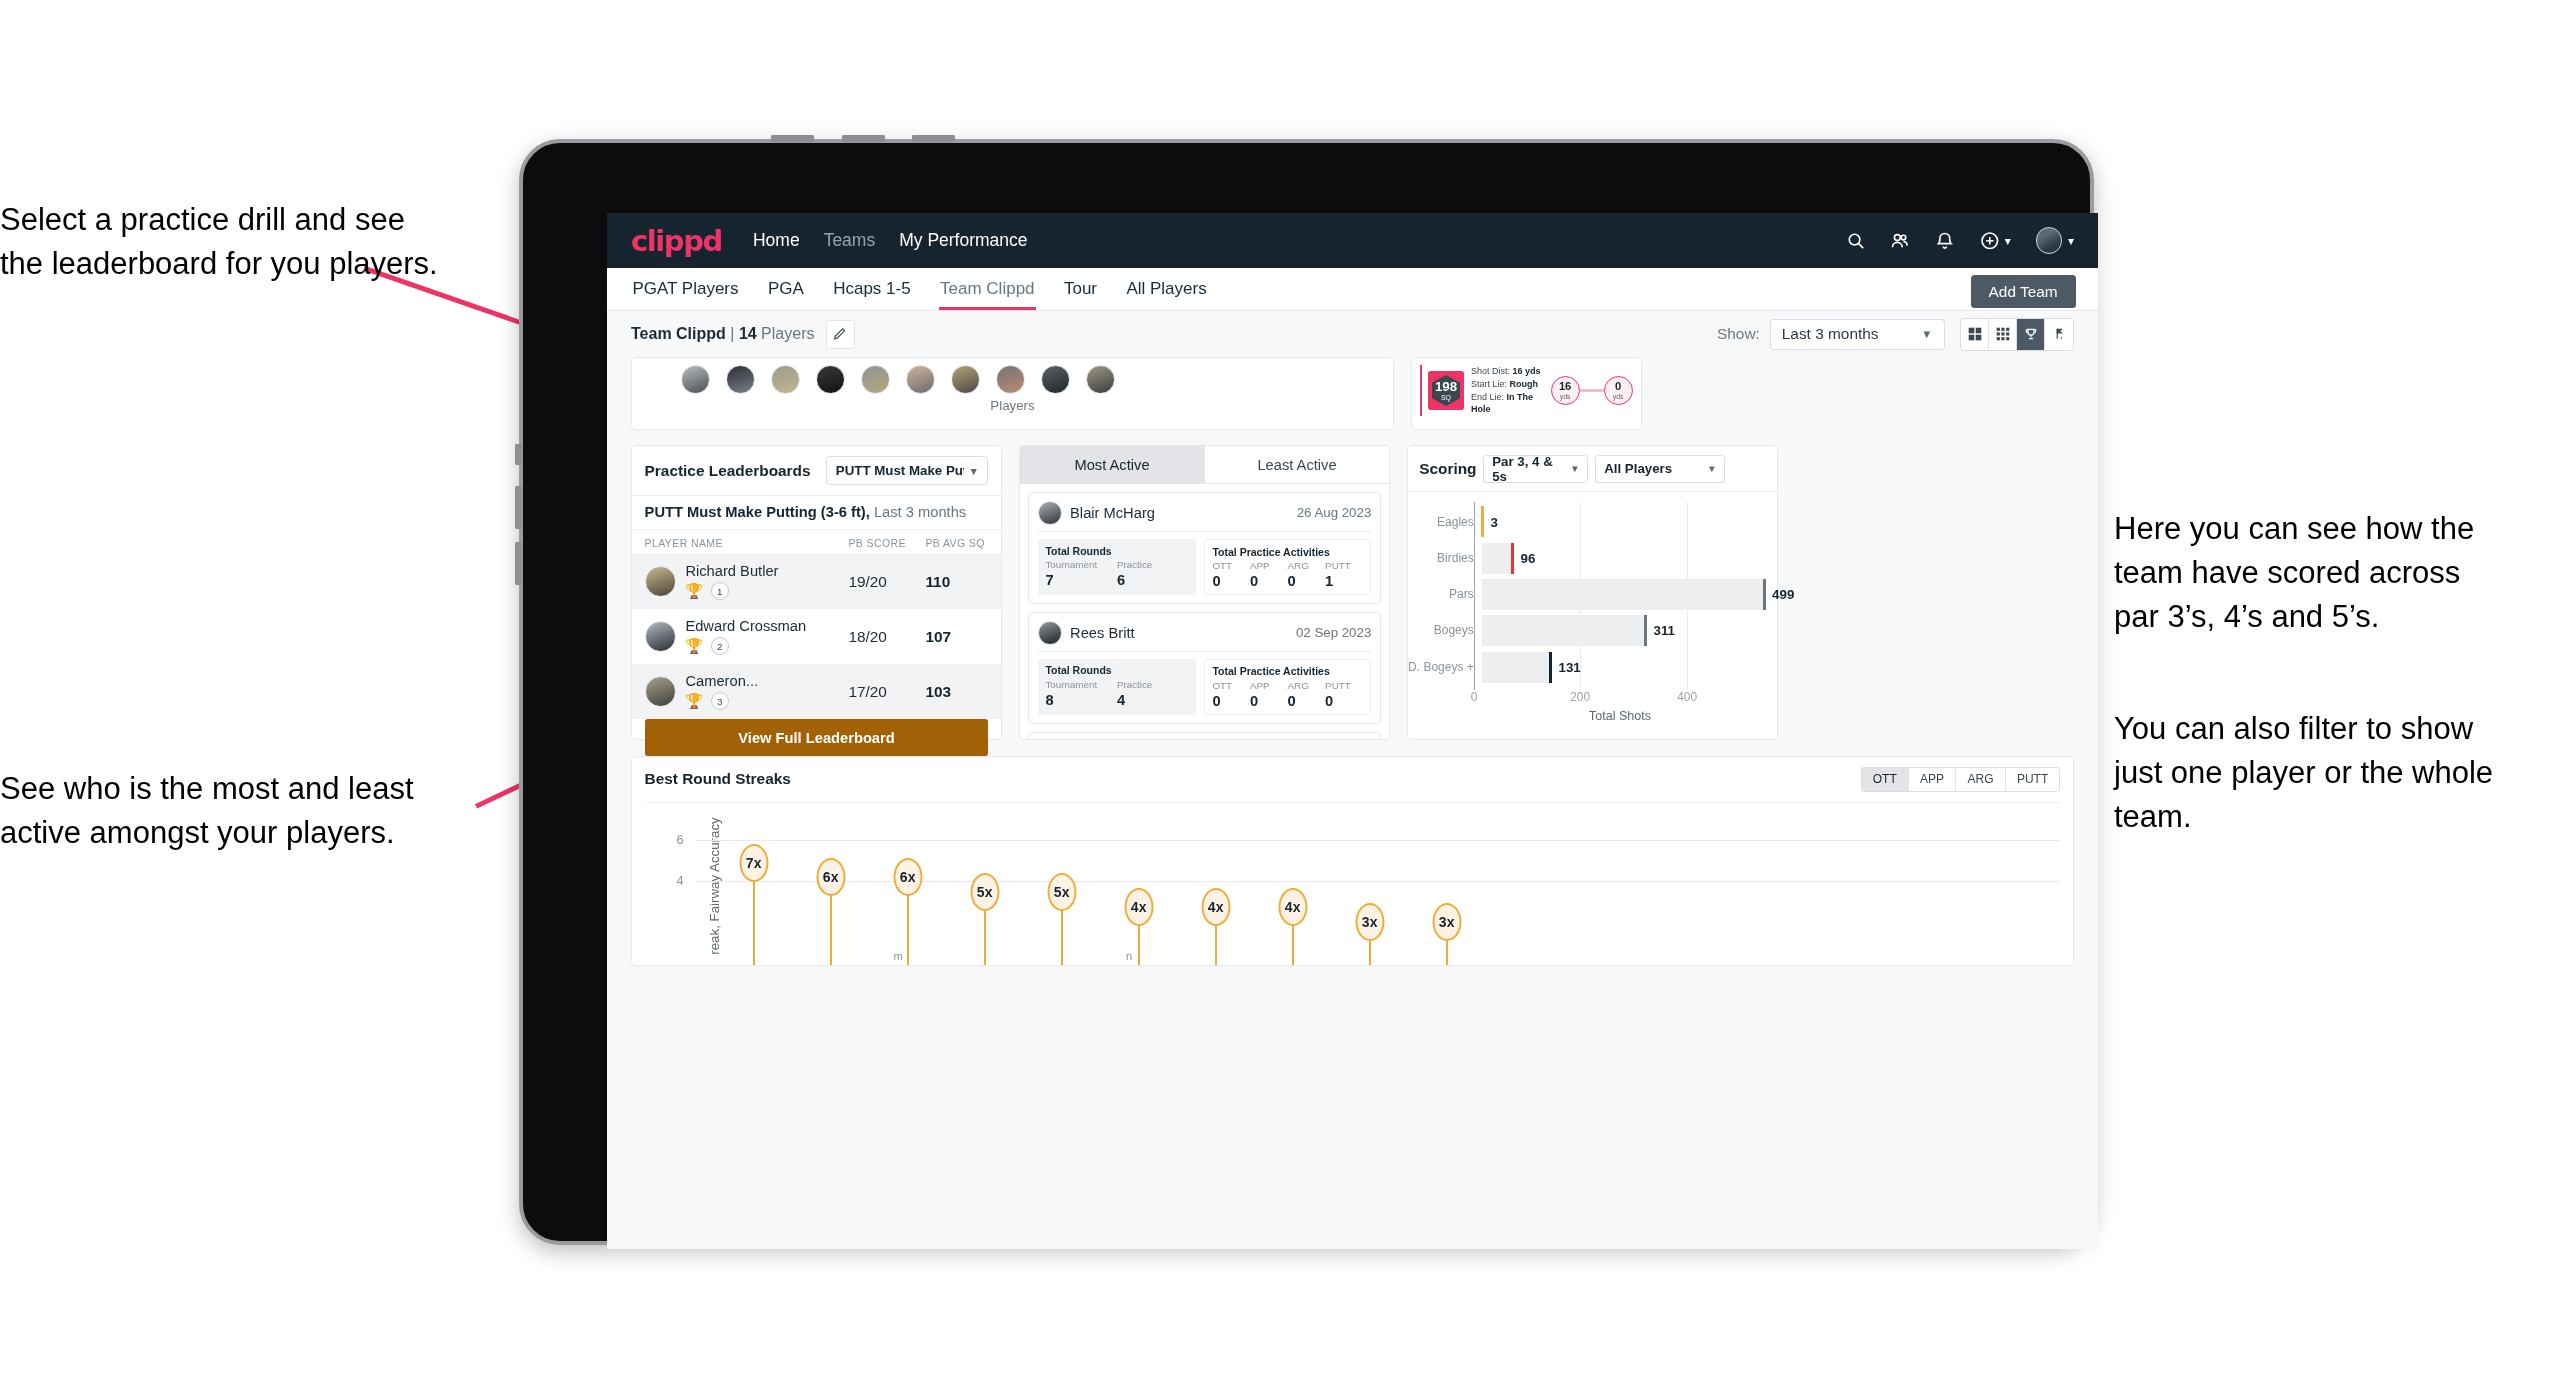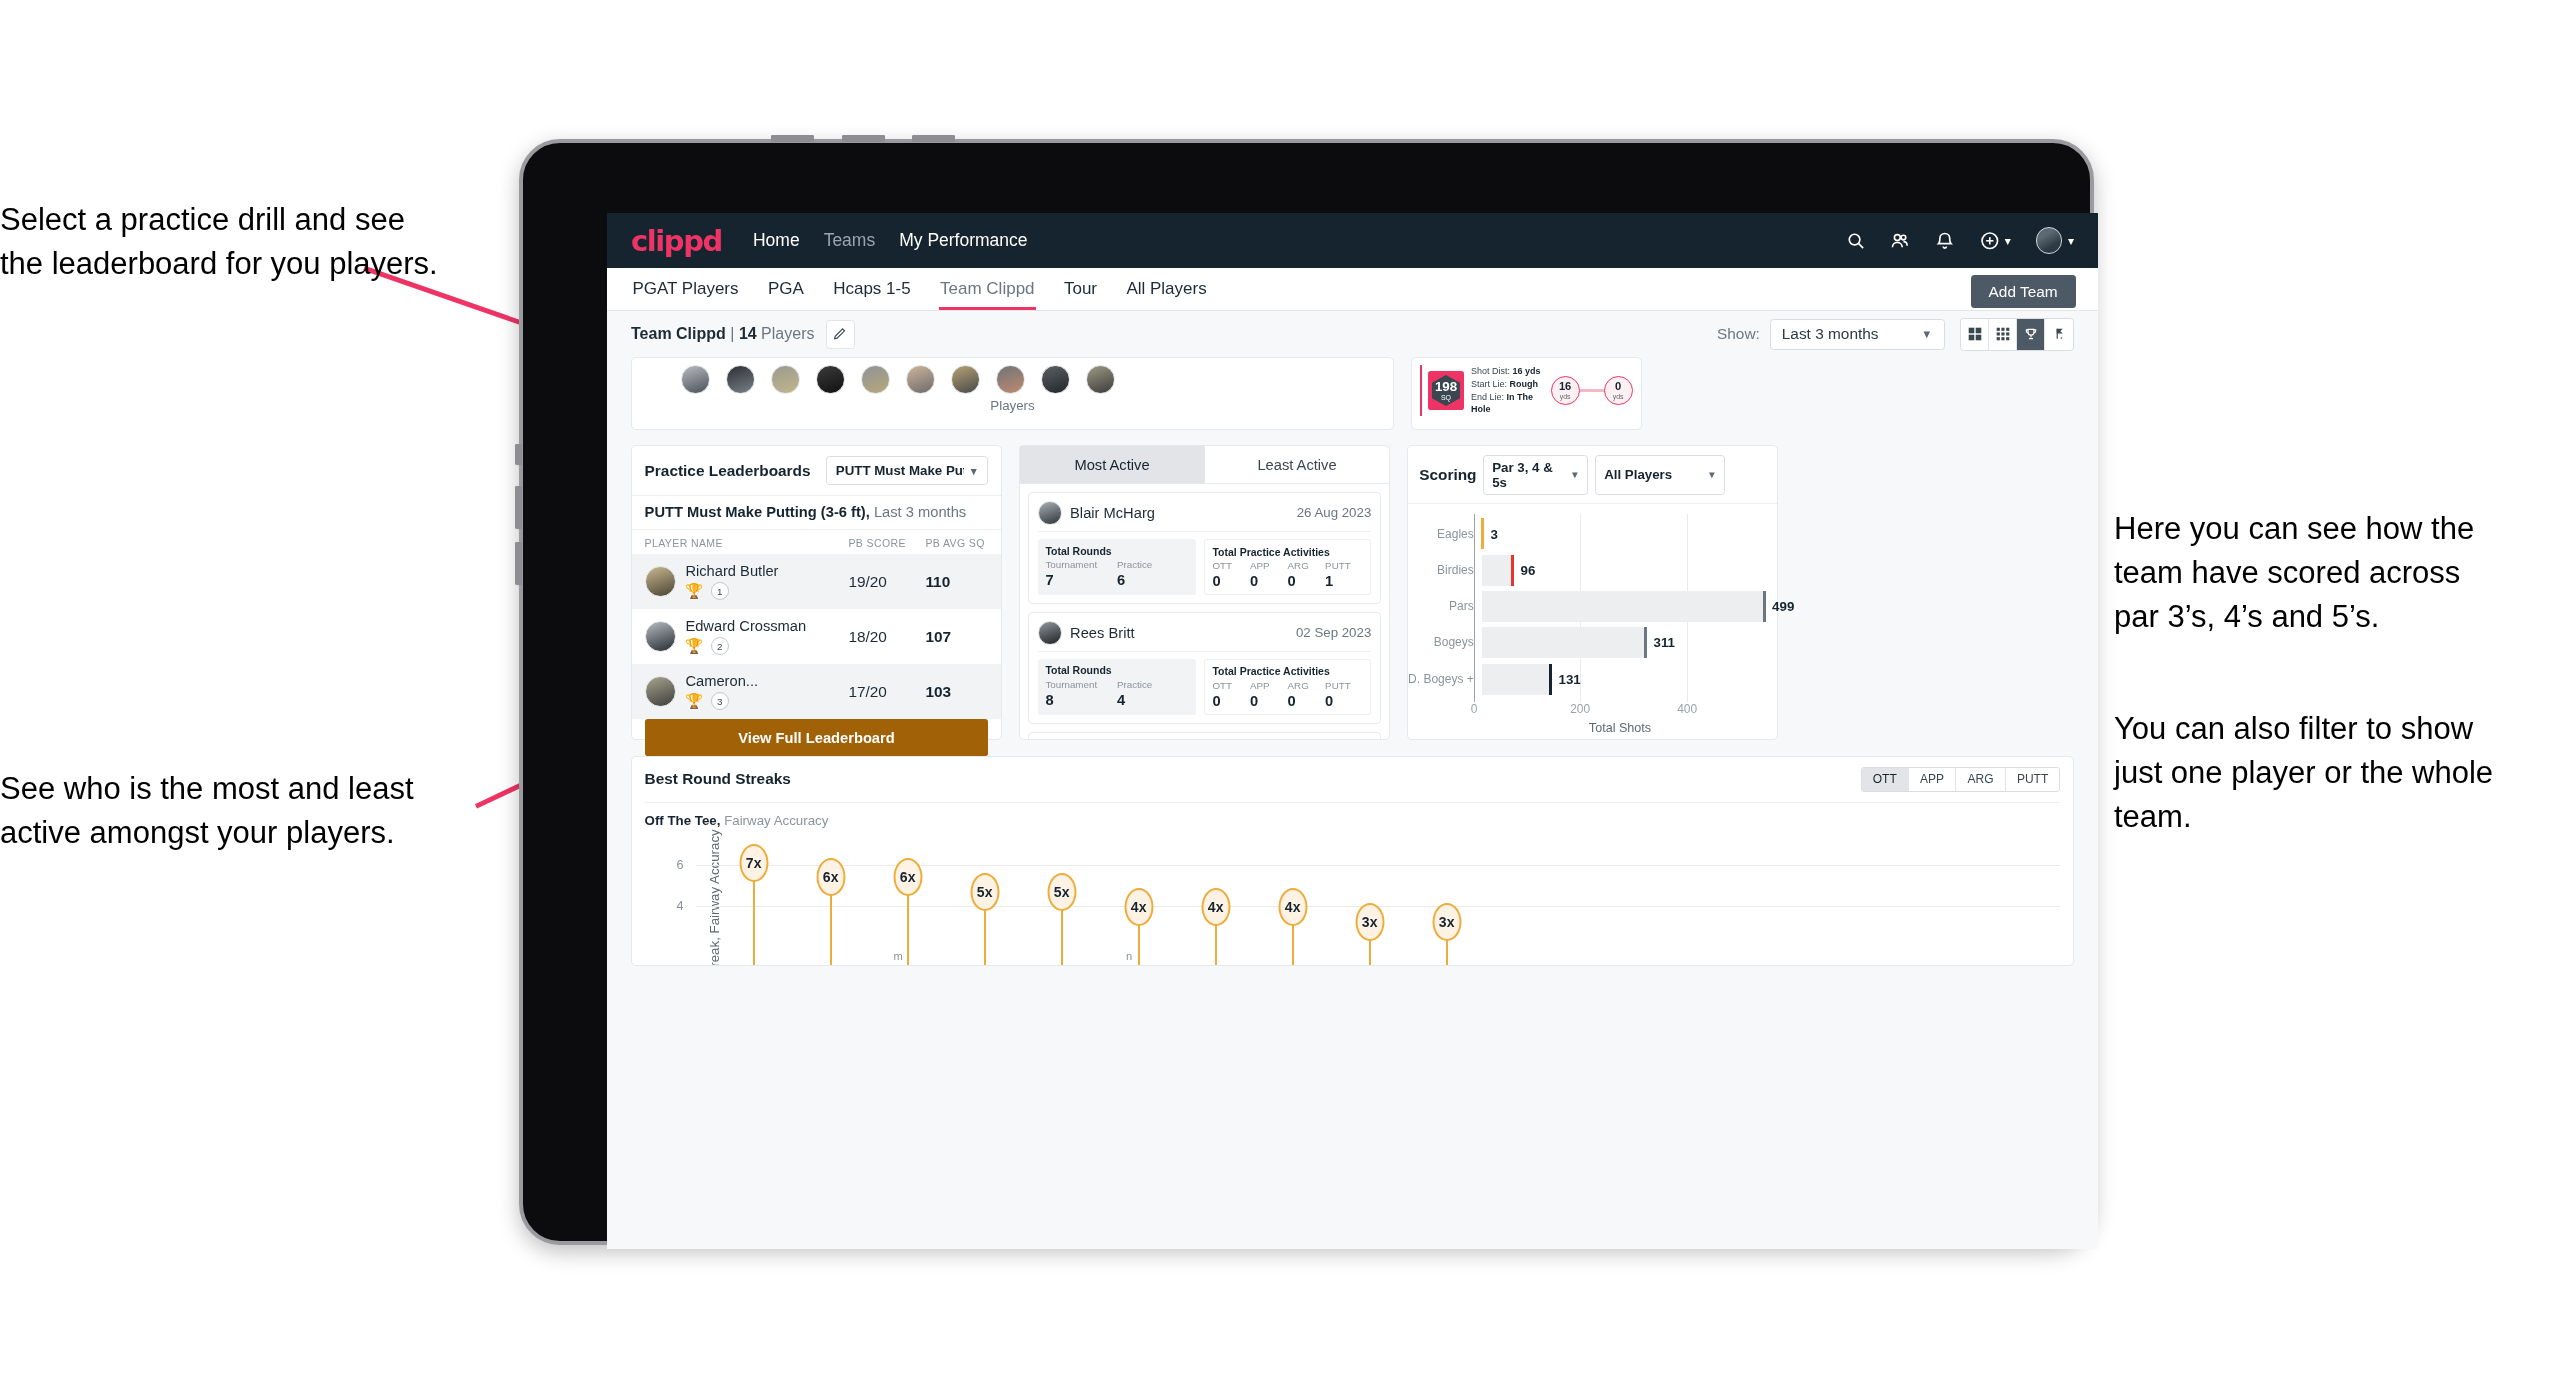--- a/index.html
+++ b/index.html
@@ -246,21 +246,21 @@
   .kv .v { font-size: 14.7px; font-weight: 700; color: #16242f; margin-top: 1.4px; }
 
   
   #sc-card { width: 371px; display: flex; flex-direction: column; }
   #sc-head {
     display: flex; align-items: center; gap: 7px;
     padding: 8.4px 11.2px; border-bottom: 0.7px solid #eceef0;
   }
   #sc-title { font-size: 15.4px; font-weight: 700; color: #16242f; }
   .sc-sel {
-    height: 40px; border: 0.7px solid #d9dde1; border-radius: 3.5px;
+    height: 28px; border: 0.7px solid #d9dde1; border-radius: 3.5px;
     display: flex; align-items: center; justify-content: space-between;
     padding: 0 7.7px; font-size: 13.3px; font-weight: 700; color: #16242f;
   }
   #sc-sel-1 { width: 105px; }
   #sc-sel-2 { width: 130px; }
   #sc-chart { flex: 1; position: relative; padding: 9.8px 11.2px 0; }
   #sc-plot { position: relative; margin-left: 55px; height: 188px; }
   .gl { position: absolute; top: 0; bottom: 0; width: 0.7px; background: #e8eaec; }
   .gl.axis { background: #9aa3aa; }
   .sc-bar-row { position: absolute; left: 8px; right: 0; height: 31px; display: flex; align-items: center; }
@@ -739,23 +739,20 @@
           <div id="st-head">
             <div id="st-title">Best Round Streaks</div>
             <div id="st-group">
               <div class="st-tab on">OTT</div>
               <div class="st-tab">APP</div>
               <div class="st-tab">ARG</div>
               <div class="st-tab">PUTT</div>
             </div>
           </div>
           <div id="st-divider"></div>
-          <div id="st-sub">
-            <b>Off The Tee,</b><span> Fairway Accuracy</span>
-          </div>
 
           <div id="st-plotwrap">
             <div id="st-ylabel">reak, Fairway Accuracy</div>
             <div id="st-plot">
               <div class="hl" style="top:33px"></div>
               <div class="ytick" style="top:33px">6</div>
               <div class="hl" style="top:74px"></div>
               <div class="ytick" style="top:74px">4</div>
 
               <div class="lolli" style="left:76px; height:88px">

